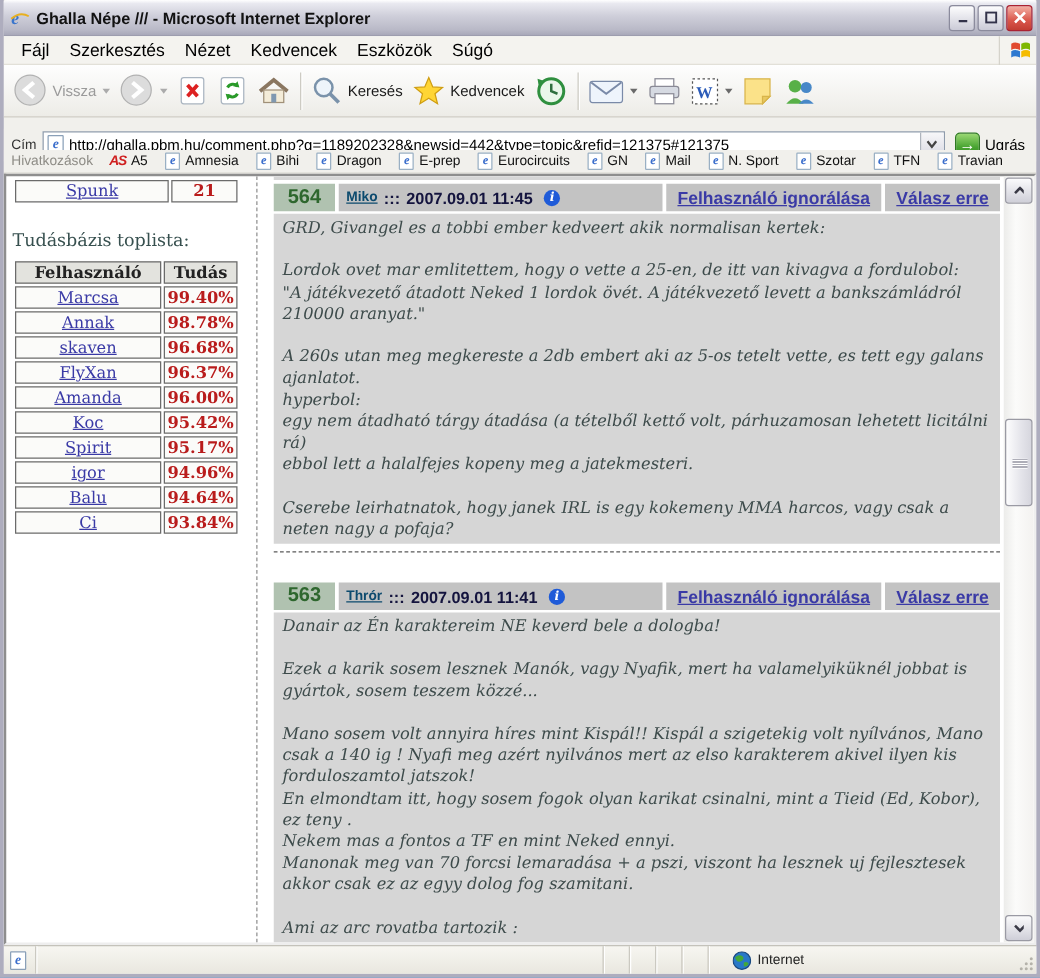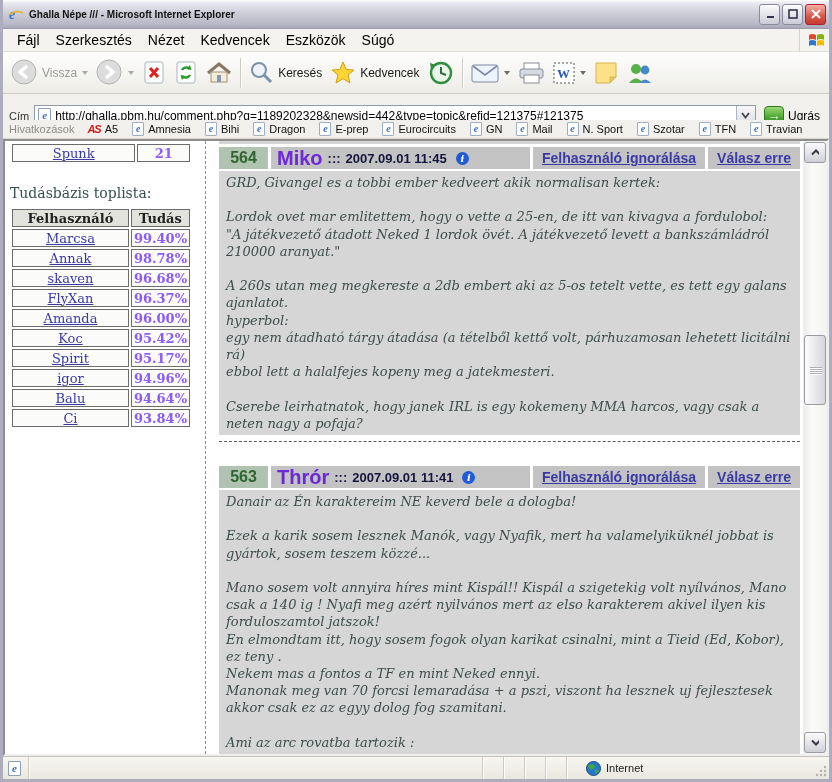--- a/index.html
+++ b/index.html
@@ -12,21 +12,21 @@
     overflow:hidden;
   }
 
   
   .titlebar{
     position:absolute; top:0; left:-3px; right:-3px; height:29px;
     background:linear-gradient(180deg,#ffffff 0%,#e9e9f0 10%,#cfcfda 45%,#b9b9c7 85%,#a8a8b9 100%);
     border-radius:6px 6px 0 0; border-bottom:1px solid #9d9dae;
     display:flex; align-items:center; padding:0 6px 0 8px;
   }
-  .titlebar .title{ flex:1; font-size:10px; font-weight:bold; color:#121212; padding-left:5px;
+  .titlebar .title{ flex:1; font-size:13px; font-weight:bold; color:#121212; padding-left:5px;
     white-space:nowrap; overflow:hidden; }
   .tb-btn{ width:21px; height:21px; border-radius:3px; margin-left:2px;
     border:1px solid #8b8b9d; display:flex; align-items:center; justify-content:center;
     background:linear-gradient(180deg,#fdfdfe,#cbcbd7); font-size:11px; color:#2a2a3a; }
   .tb-btn.close{ background:linear-gradient(180deg,#f4b0a5,#d9564a 60%,#c23d33); border-color:#a23; color:#fff; font-weight:bold; }
   .tb-btn svg{ display:block; }
 
   
   .menubar{ position:absolute; top:29px; left:0; right:0; height:23px; background:#f4f3ef;
     border-bottom:1px solid #e2e0d8; display:flex; align-items:center; padding-left:6px; }
@@ -73,36 +73,36 @@
     border:2px solid; border-color:#8e8e8e #eeeeee #eeeeee #8e8e8e; display:flex; overflow:hidden; }
   .serif{ font-family:"DejaVu Serif","Liberation Serif",serif;font-style:italic; }
 
   
   .sidebar{ width:201px; flex:0 0 201px; border-right:1px dashed #8f8f8f; padding:1px 7px 0 5px; }
   table.stb{ border-collapse:separate; border-spacing:2px; width:182px; }
   table.stb td, table.stb th{ border:1px solid #6b6b6b; height:18px; text-align:center;
     font-size:13px; background:#fbfbf9; padding:0 2px; }
   table.stb th{ background:#e3e3de; font-weight:bold; color:#222;
     font-family:"DejaVu Serif","Liberation Serif",serif; }
-  td.c-user{ width:122px; } td.c-val{ width:52px; font-weight:bold; color:#8b5cf6;
+  td.c-user{ width:122px; } td.c-val{ width:52px; font-weight:bold; color:#b91c1c;
     font-family:"DejaVu Serif","Liberation Serif",serif; }
   .side-link{ color:#3a3aa6; text-decoration:underline;
     font-family:"DejaVu Serif","Liberation Serif",serif; }
   .toplist-title{ margin:21px 0 6px 0; font-size:14px; color:#37504f;
     font-family:"DejaVu Serif","Liberation Serif",serif; }
 
   
   .content{ width:585px; flex:0 0 585px; margin-left:9px; padding-top:0; overflow:hidden; }
   .prev-post-strip{ height:3px; background:#d6d6d6; margin:0 0 3px 4px; }
   .post-header{ display:flex; gap:3px; height:22px; margin-left:4px; }
   .ph-cell{ background:#c3c3c3; display:flex; align-items:center; }
   .ph-num{ width:49px; justify-content:center; background:#b0c2b0; color:#2e672e;
     font-weight:bold; font-size:16px; }
   .ph-main{ flex:1; padding-left:6px; gap:5px; }
-  .ph-author{ color:#6d28d9; font-weight:bold; font-size:20px; }
+  .ph-author{ color:#0c4a6e; font-weight:bold; font-size:11px; text-decoration:underline; }
   .ph-sep,.ph-date{ color:#14143e; font-weight:bold; font-size:13px; }
   .info-icon{ width:13px; height:13px; border-radius:50%; background:#1f5bd8; color:#fff;
     font:bold italic 10px/13px "DejaVu Serif",serif; text-align:center; margin-left:4px; }
   .ph-ignore,.ph-reply{ padding:0 9px; white-space:nowrap; }
   .ph-link{ color:#3a3aa6; font-weight:bold; font-size:14px; text-decoration:underline; }
   .post-body{ background:#d6d6d6; color:#3d4b4b; font-size:13px; line-height:17.2px;
     padding:3px 7px 6px 7px; margin:2px 0 0 4px; white-space:pre-wrap; }
   .post-body.fixed{ height:264px; overflow:hidden; }
   .post-sep{ border-top:1px dashed #5a5a5a; margin:6px 0 24px 4px; }
 

